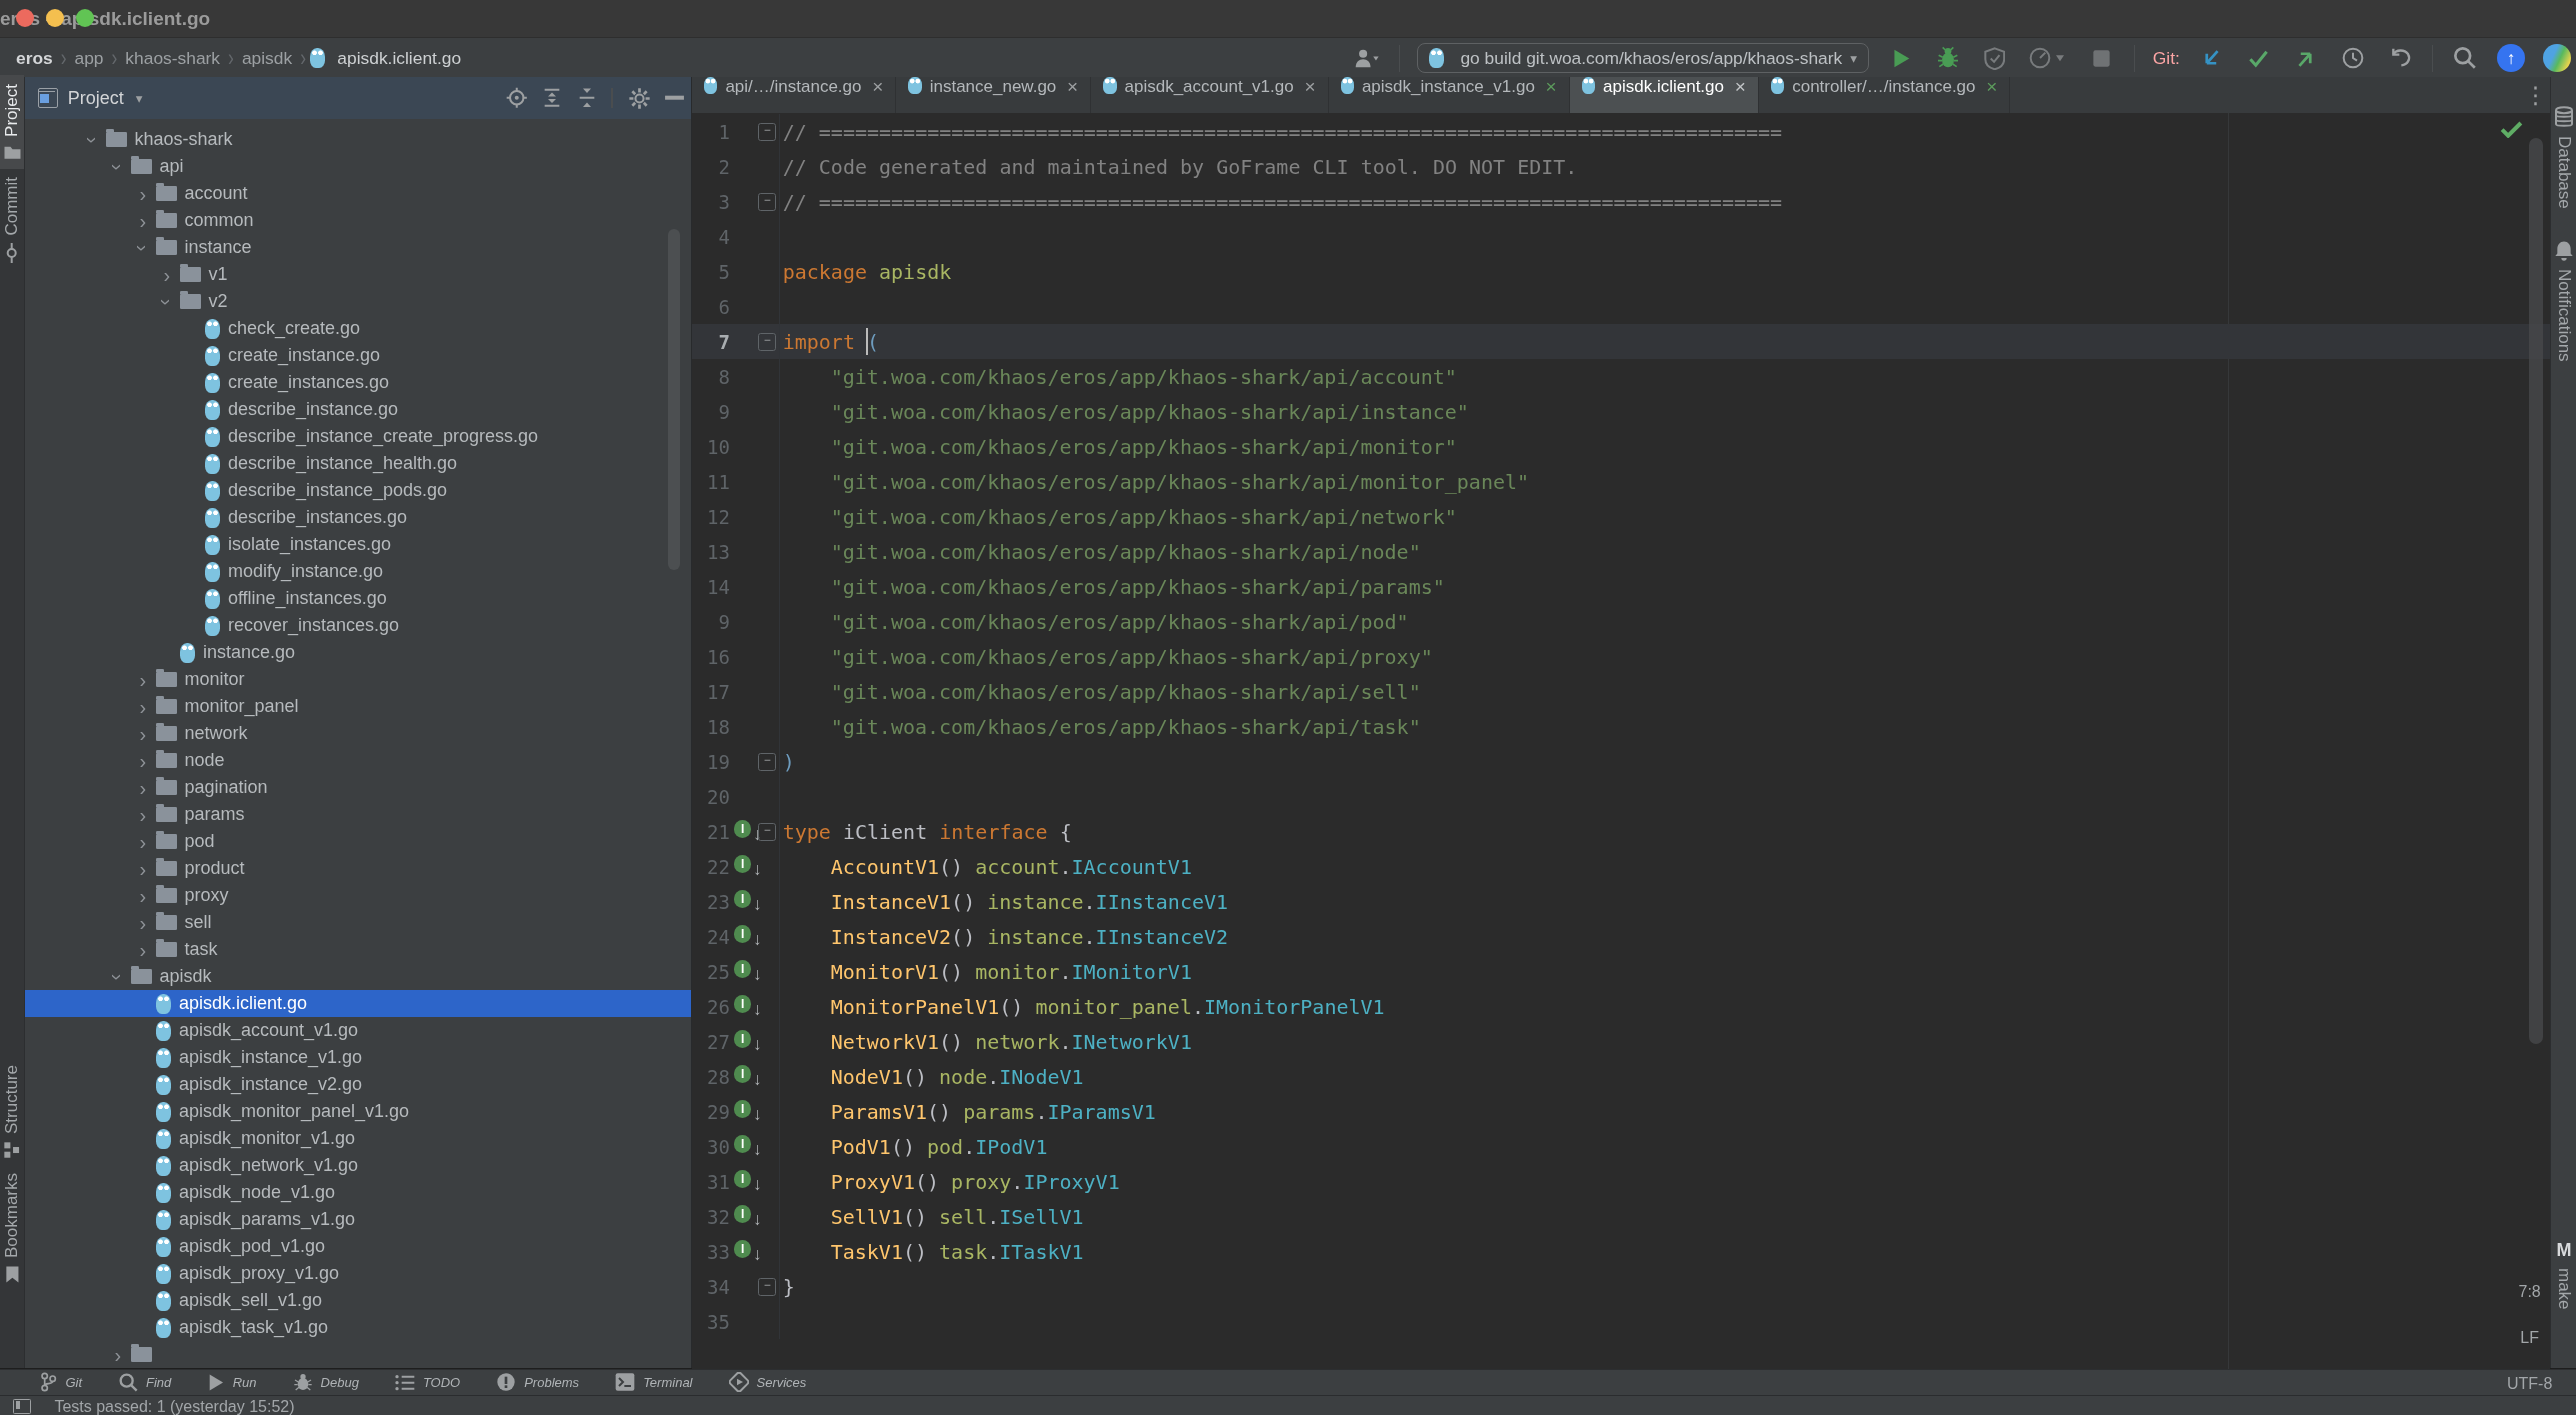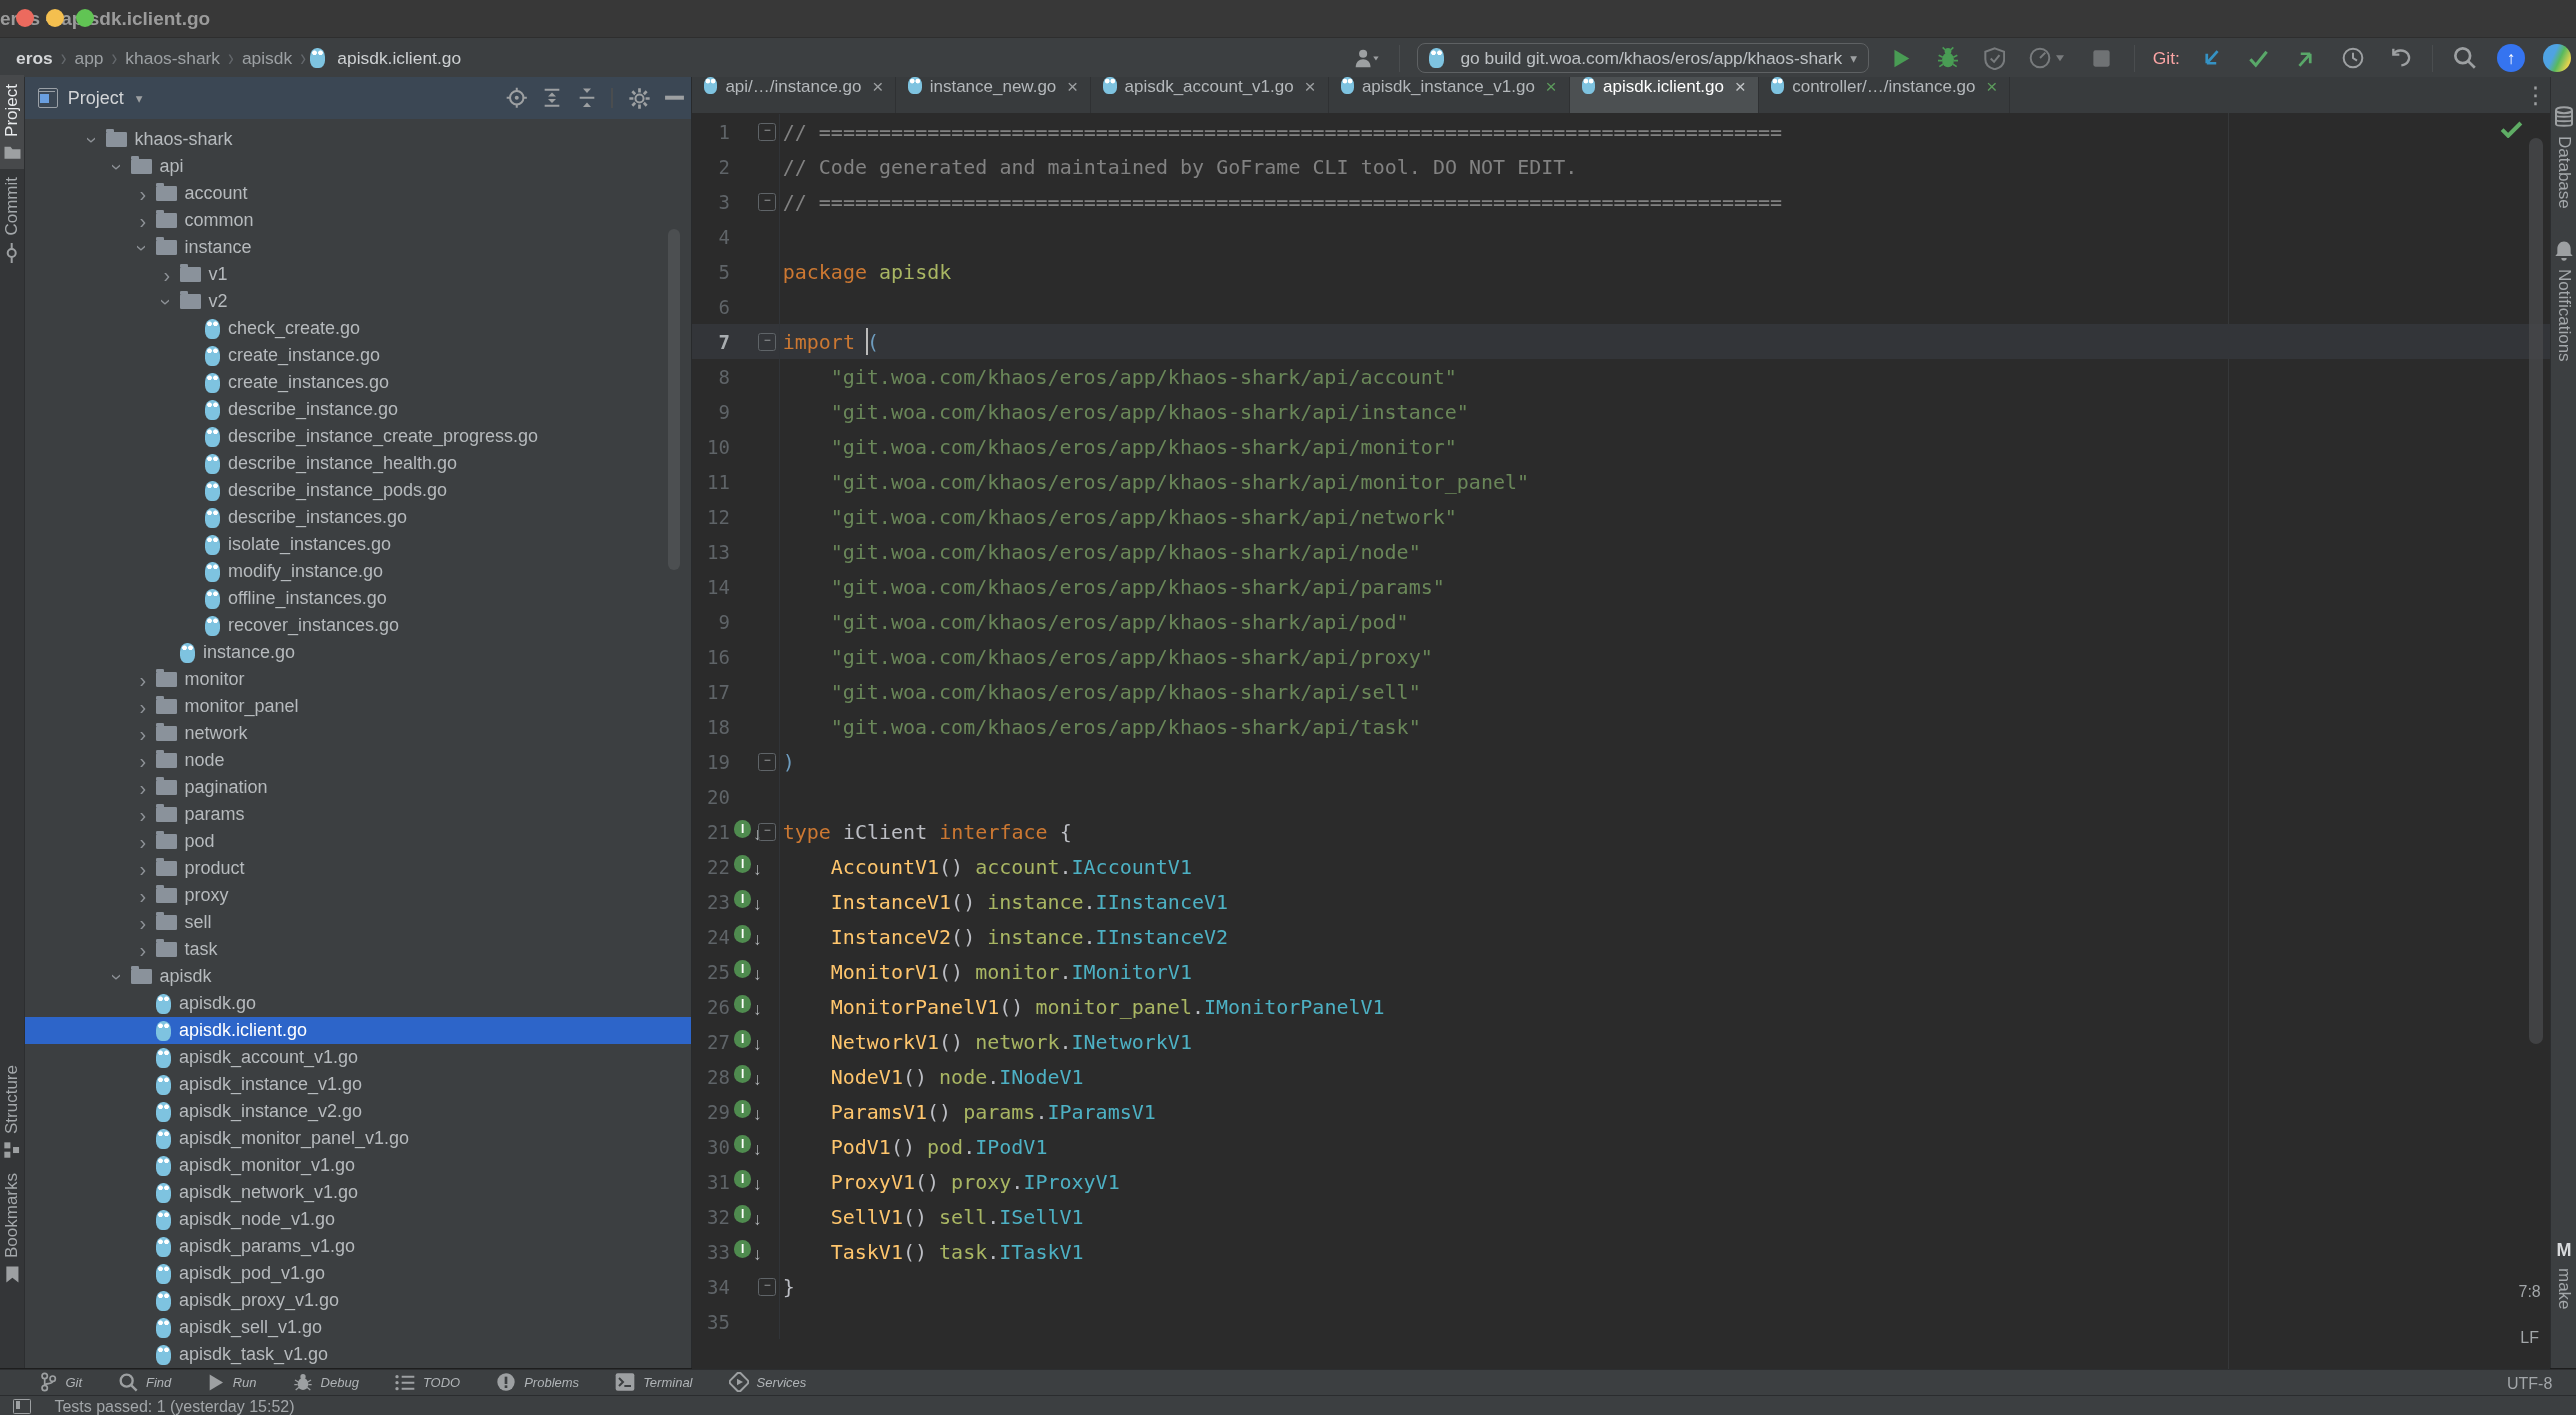--- a/index.html
+++ b/index.html
@@ -463,25 +463,20 @@
       </div>
       <div class="trow" style="padding-left: 105px;">
         <span class="chev">›</span>
         <span class="folder-ic"></span>
         <span>task</span>
       </div>
       <div class="trow" style="padding-left: 80px;">
         <span class="chev open">›</span>
         <span class="folder-ic"></span>
         <span>apisdk</span>
-      </div>
-      <div class="trow" style="padding-left: 105px;">
-        <span style="display: inline-block; width: 25.5px;"></span>
-        <span class="gopher"></span>
-        <span>apisdk.go</span>
       </div>
       <div class="trow selected" style="padding-left: 105px;">
         <span style="display: inline-block; width: 25.5px;"></span>
         <span class="gopher"></span>
         <span>apisdk.iclient.go</span>
       </div>
       <div class="trow" style="padding-left: 105px;">
         <span style="display: inline-block; width: 25.5px;"></span>
         <span class="gopher"></span>
         <span>apisdk_account_v1.go</span>

